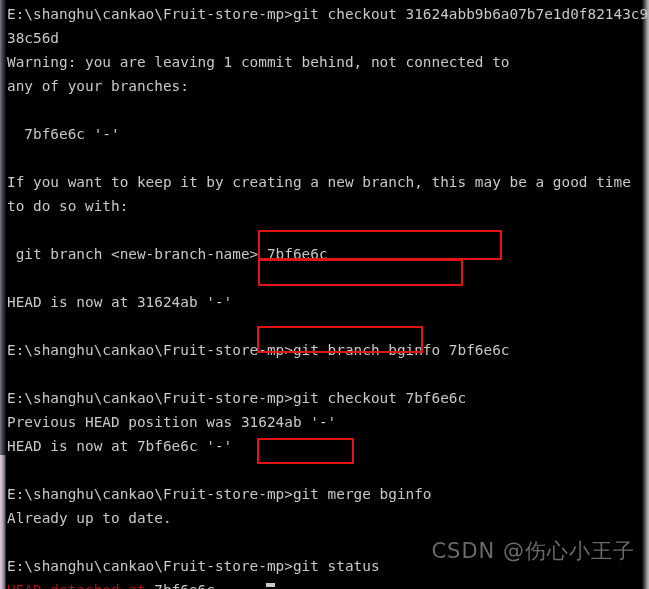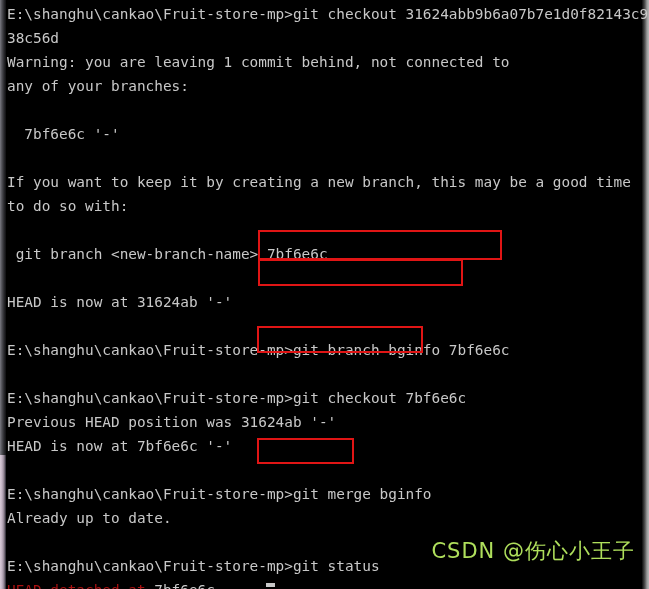--- a/index.html
+++ b/index.html
@@ -86,21 +86,21 @@
     width: 9px;
     height: 4px;
     background: #c8c8c8;
   }
 
   
   .watermark {
     position: absolute;
     right: 14px;
     bottom: 24px;
-    color: #bef264;
+    color: #737373;
     font-family: "DejaVu Sans", "Liberation Sans", sans-serif;
     font-size: 21px;
     letter-spacing: 1px;
     opacity: 0.92;
     white-space: nowrap;
     text-align: right;
   }
 </style>
 </head>
 <body>

